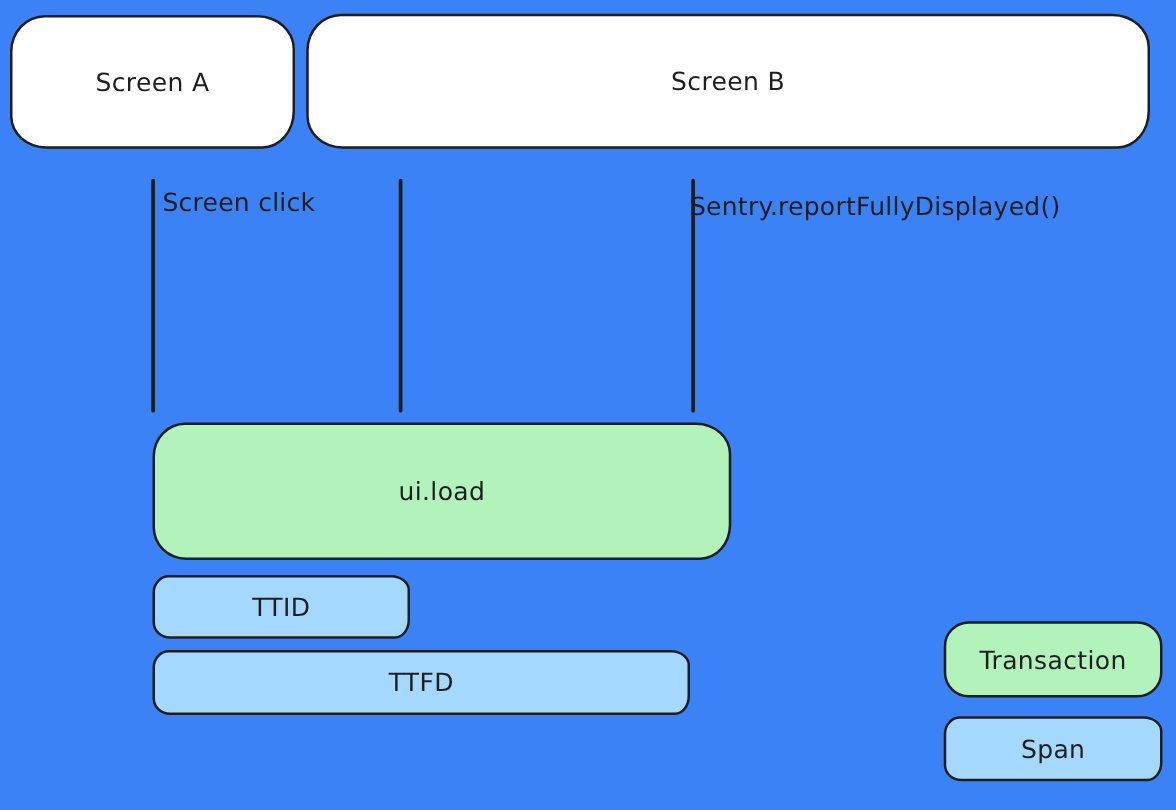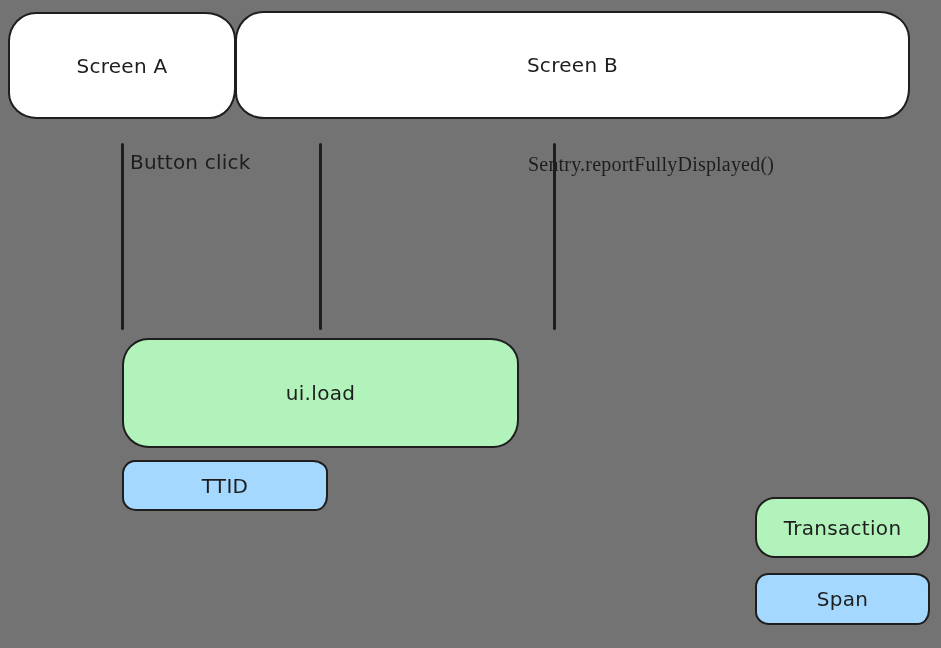--- a/index.html
+++ b/index.html
@@ -4,21 +4,21 @@
 <style>
   html, body {
     margin: 0;
     padding: 0;
     background: #ffffff;
   }
   .canvas {
     position: relative;
     width: 941px;
     height: 648px;
-    background: #737373;
+    background: #3b82f6;
     font-family: "DejaVu Sans", sans-serif;
     color: #1e1e1e;
     overflow: hidden;
   }
   .shape {
     position: absolute;
     box-sizing: border-box;
     border: 2.5px solid #1e1e1e;
     display: flex;
     align-items: center;
@@ -43,31 +43,31 @@
     border-radius: 2px;
   }
   .event-label {
     position: absolute;
     font-size: 20px;
     white-space: nowrap;
     letter-spacing: 0.2px;
   }
   
   #screen-a { left: 8px;  top: 12px; width: 228px; height: 107px; }
-  #screen-b { left: 235px; top: 11px; width: 675px; height: 108px; }
+  #screen-b { left: 245px; top: 11px; width: 675px; height: 108px; }
 
   #line-1 { left: 121px; top: 143px; height: 187px; }
   #line-2 { left: 319px; top: 143px; height: 187px; }
   #line-3 { left: 553px; top: 143px; height: 187px; }
 
   #label-1 { left: 130px; top: 150px; }
   #label-2 { left: 328px; top: 153px; }
-  #label-3 { left: 528px; top: 153px; font-family: Liberation Serif, serif; }
+  #label-3 { left: 552px; top: 153px; }
 
-  #bar-ui-load { left: 122px; top: 338px; width: 397px; height: 110px; }
+  #bar-ui-load { left: 122px; top: 338px; width: 463px; height: 110px; }
   #bar-ttid    { left: 122px; top: 460px; width: 206px; height: 51px; }
   #bar-ttfd    { left: 122px; top: 520px; width: 430px; height: 52px; }
 
   #legend-transaction { left: 755px; top: 497px; width: 175px; height: 61px; }
   #legend-span        { left: 755px; top: 573px; width: 175px; height: 52px; }
 </style>
 </head>
 <body>
 
 <div class="canvas">
@@ -77,31 +77,34 @@
   </div>
 
   <div class="shape screen-box" id="screen-b">
     <span>Screen B</span>
   </div>
 
   <div class="event-line" id="line-1" style="background-color: rgb(30, 30, 30);"></div>
   <div class="event-line" id="line-2" style="background-color: rgb(30, 30, 30);"></div>
   <div class="event-line" id="line-3" style="background-color: rgb(30, 30, 30);"></div>
 
-  <div class="event-label" id="label-1">Button click</div>
+  <div class="event-label" id="label-1">Screen click</div>
   <div class="event-label" id="label-3">Sentry.reportFullyDisplayed()</div>
 
   <div class="shape bar-lg" id="bar-ui-load" style="background-color: rgb(178, 242, 187);">
     <span>ui.load</span>
   </div>
 
   <div class="shape bar-sm" id="bar-ttid" style="background-color: rgb(165, 216, 255);">
     <span>TTID</span>
   </div>
 
+  <div class="shape bar-sm" id="bar-ttfd" style="background-color: rgb(165, 216, 255);">
+    <span>TTFD</span>
+  </div>
 
   <div class="shape bar-sm" id="legend-transaction" style="background-color: rgb(178, 242, 187); border-radius: 20px;">
     <span>Transaction</span>
   </div>
 
   <div class="shape bar-sm" id="legend-span" style="background-color: rgb(165, 216, 255);">
     <span>Span</span>
   </div>
 
 </div>

